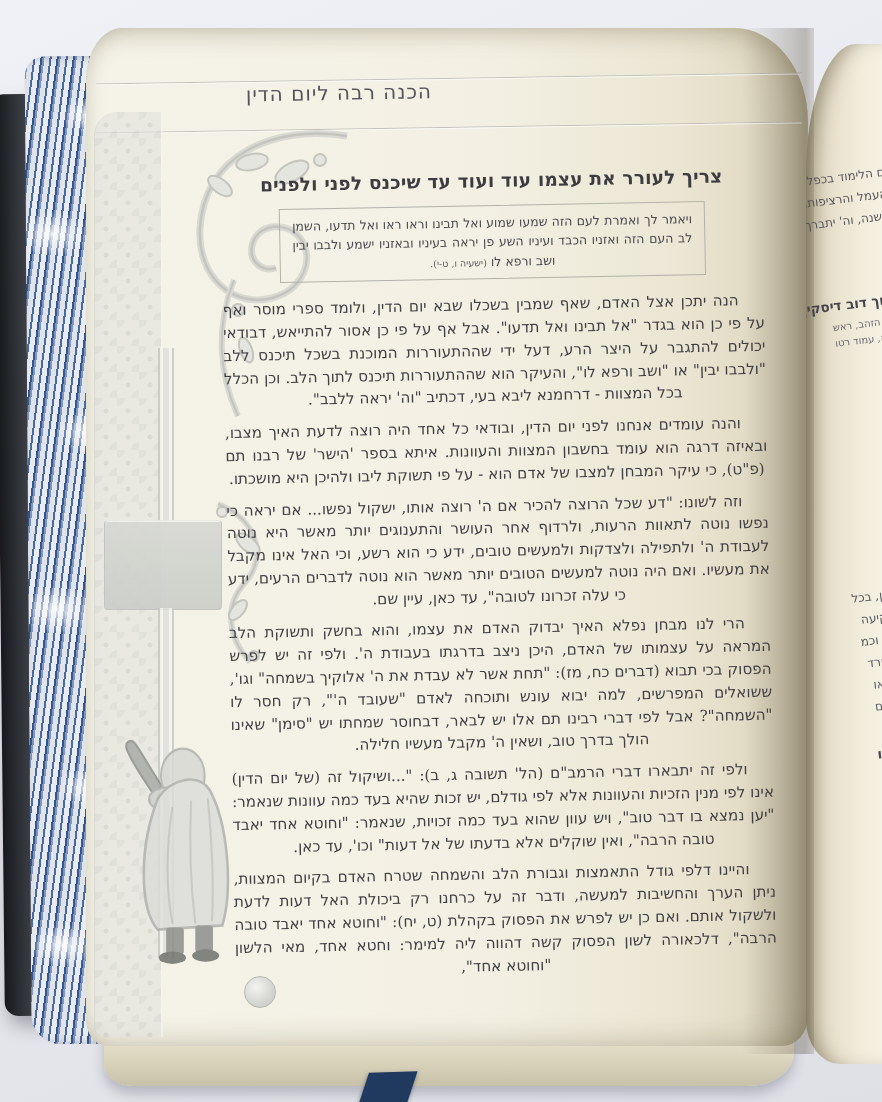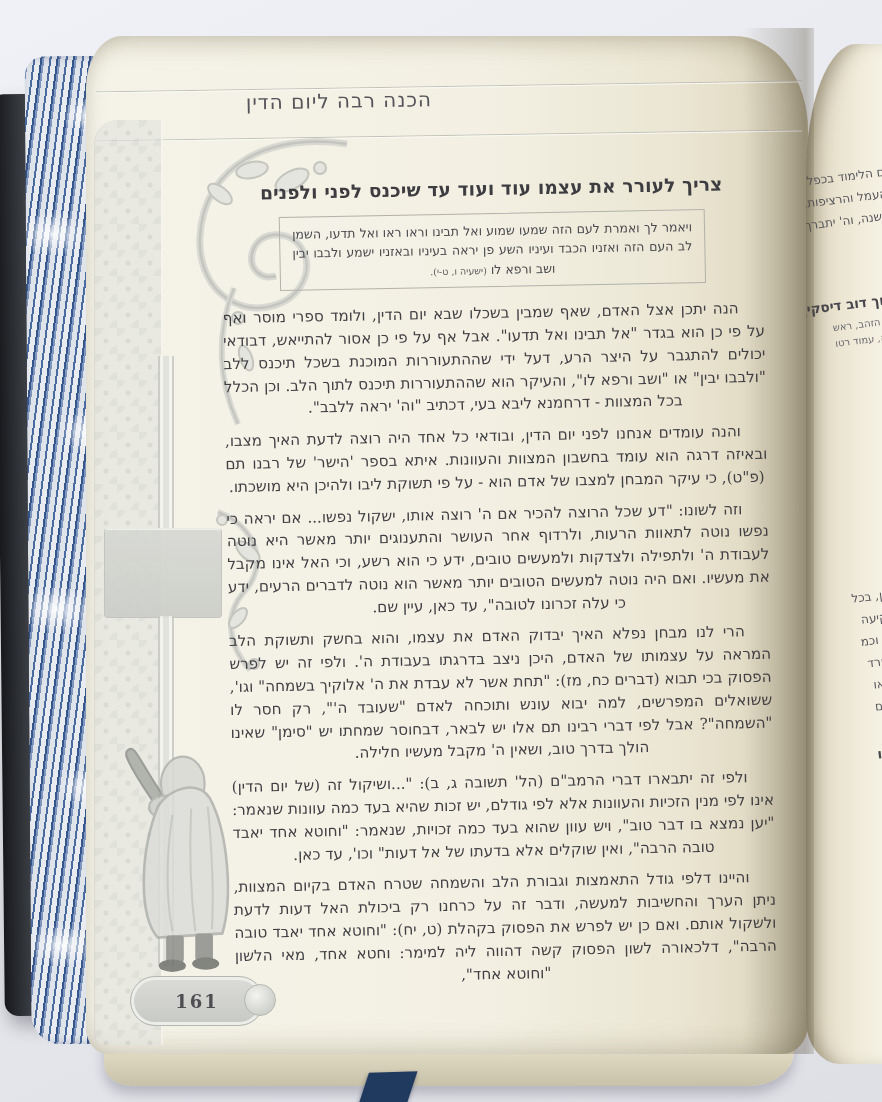--- a/index.html
+++ b/index.html
@@ -34,21 +34,21 @@
     background:repeating-linear-gradient(to right,#c9cac4 0 1px,#efefe9 1px 3px,#e2e2da 3px 4px);
     opacity:.9;
   }
   .page-stack{
     left:104px;top:1024px;width:690px;height:62px;
     background:linear-gradient(#ece6d3 0%,#ddd6bf 55%,#c8c1a9 100%);
     border-radius:6px 10px 46px 28px/6px 10px 34px 22px;
     box-shadow:0 8px 12px rgba(70,70,90,.28);
   }
   .main-page{
-    left:86px;top:36px;width:722px;height:1018px;
+    left:86px;top:28px;width:722px;height:1018px;
     border-radius:36px 74px 26px 22px/52px 94px 30px 26px;
     background:linear-gradient(to right,#f5f3e8 0%,#f3f0e3 55%,#ebe6d3 82%,#ded7c0 96%,#d4ccb3 100%);
     box-shadow:
       inset 0 20px 26px -18px rgba(120,110,80,.38),
       inset 0 -22px 28px -20px rgba(120,110,80,.30),
       inset -34px 0 44px -22px rgba(90,80,55,.28),
       inset 16px 0 22px -16px rgba(120,115,95,.20);
   }
   .sliver{
     left:806px;top:44px;width:76px;height:1020px;overflow:hidden;
@@ -192,23 +192,20 @@
       <path d="M62,52 C48,50 40,54 38,60 C36,68 44,74 54,72 Z" fill="#cfd1cc" stroke="#afb1ad" stroke-width="2"></path>
       <path d="M46,62 C28,108 28,168 46,188 L108,184 C118,150 114,88 96,54 C84,36 58,44 46,62 Z" fill="#dcddd9" stroke="#afb1ad" stroke-width="2.5"></path>
       <path d="M60,70 C54,110 54,150 60,182 M78,64 C76,108 78,150 82,182 M94,62 C98,104 100,146 98,180" fill="none" stroke="#c2c4bf" stroke-width="2"></path>
       <rect x="54" y="186" width="17" height="26" rx="3" fill="#8d8f8b"></rect>
       <rect x="82" y="184" width="17" height="26" rx="3" fill="#8d8f8b"></rect>
       <ellipse cx="60" cy="215" rx="13" ry="6" fill="#6f716d"></ellipse>
       <ellipse cx="92" cy="213" rx="13" ry="6" fill="#6f716d"></ellipse>
     </g>
   </svg>
 
-  <div class="abs cartouche">
-    <span class="num">161</span>
-  </div>
   <div class="abs knob"></div>
 
   <div class="abs text-col">
     <h2 class="sec-title">צריך לעורר את עצמו עוד ועוד עד שיכנס לפני ולפנים</h2>
     <div class="verse-box">
       <span>ויאמר לך ואמרת לעם הזה שמעו שמוע ואל תבינו וראו ראו ואל תדעו, השמן לב העם הזה ואזניו הכבד ועיניו השע פן יראה בעיניו ובאזניו ישמע ולבבו יבין ושב ורפא לו</span>
       <span class="cite">(ישעיה ו, ט-י).</span>
     </div>
     <p class="body-par">הנה יתכן אצל האדם, שאף שמבין בשכלו שבא יום הדין, ולומד ספרי מוסר ואף על פי כן הוא בגדר "אל תבינו ואל תדעו". אבל אף על פי כן אסור להתייאש, דבודאי יכולים להתגבר על היצר הרע, דעל ידי שההתעוררות המוכנת בשכל תיכנס ללב "ולבבו יבין" או "ושב ורפא לו", והעיקר הוא שההתעוררות תיכנס לתוך הלב. וכן הכלל בכל המצוות - דרחמנא ליבא בעי, דכתיב "וה' יראה ללבב".</p>
     <p class="body-par">והנה עומדים אנחנו לפני יום הדין, ובודאי כל אחד היה רוצה לדעת האיך מצבו, ובאיזה דרגה הוא עומד בחשבון המצוות והעוונות. איתא בספר 'הישר' של רבנו תם (פ"ט), כי עיקר המבחן למצבו של אדם הוא - על פי תשוקת ליבו ולהיכן היא מושכתו.</p>

